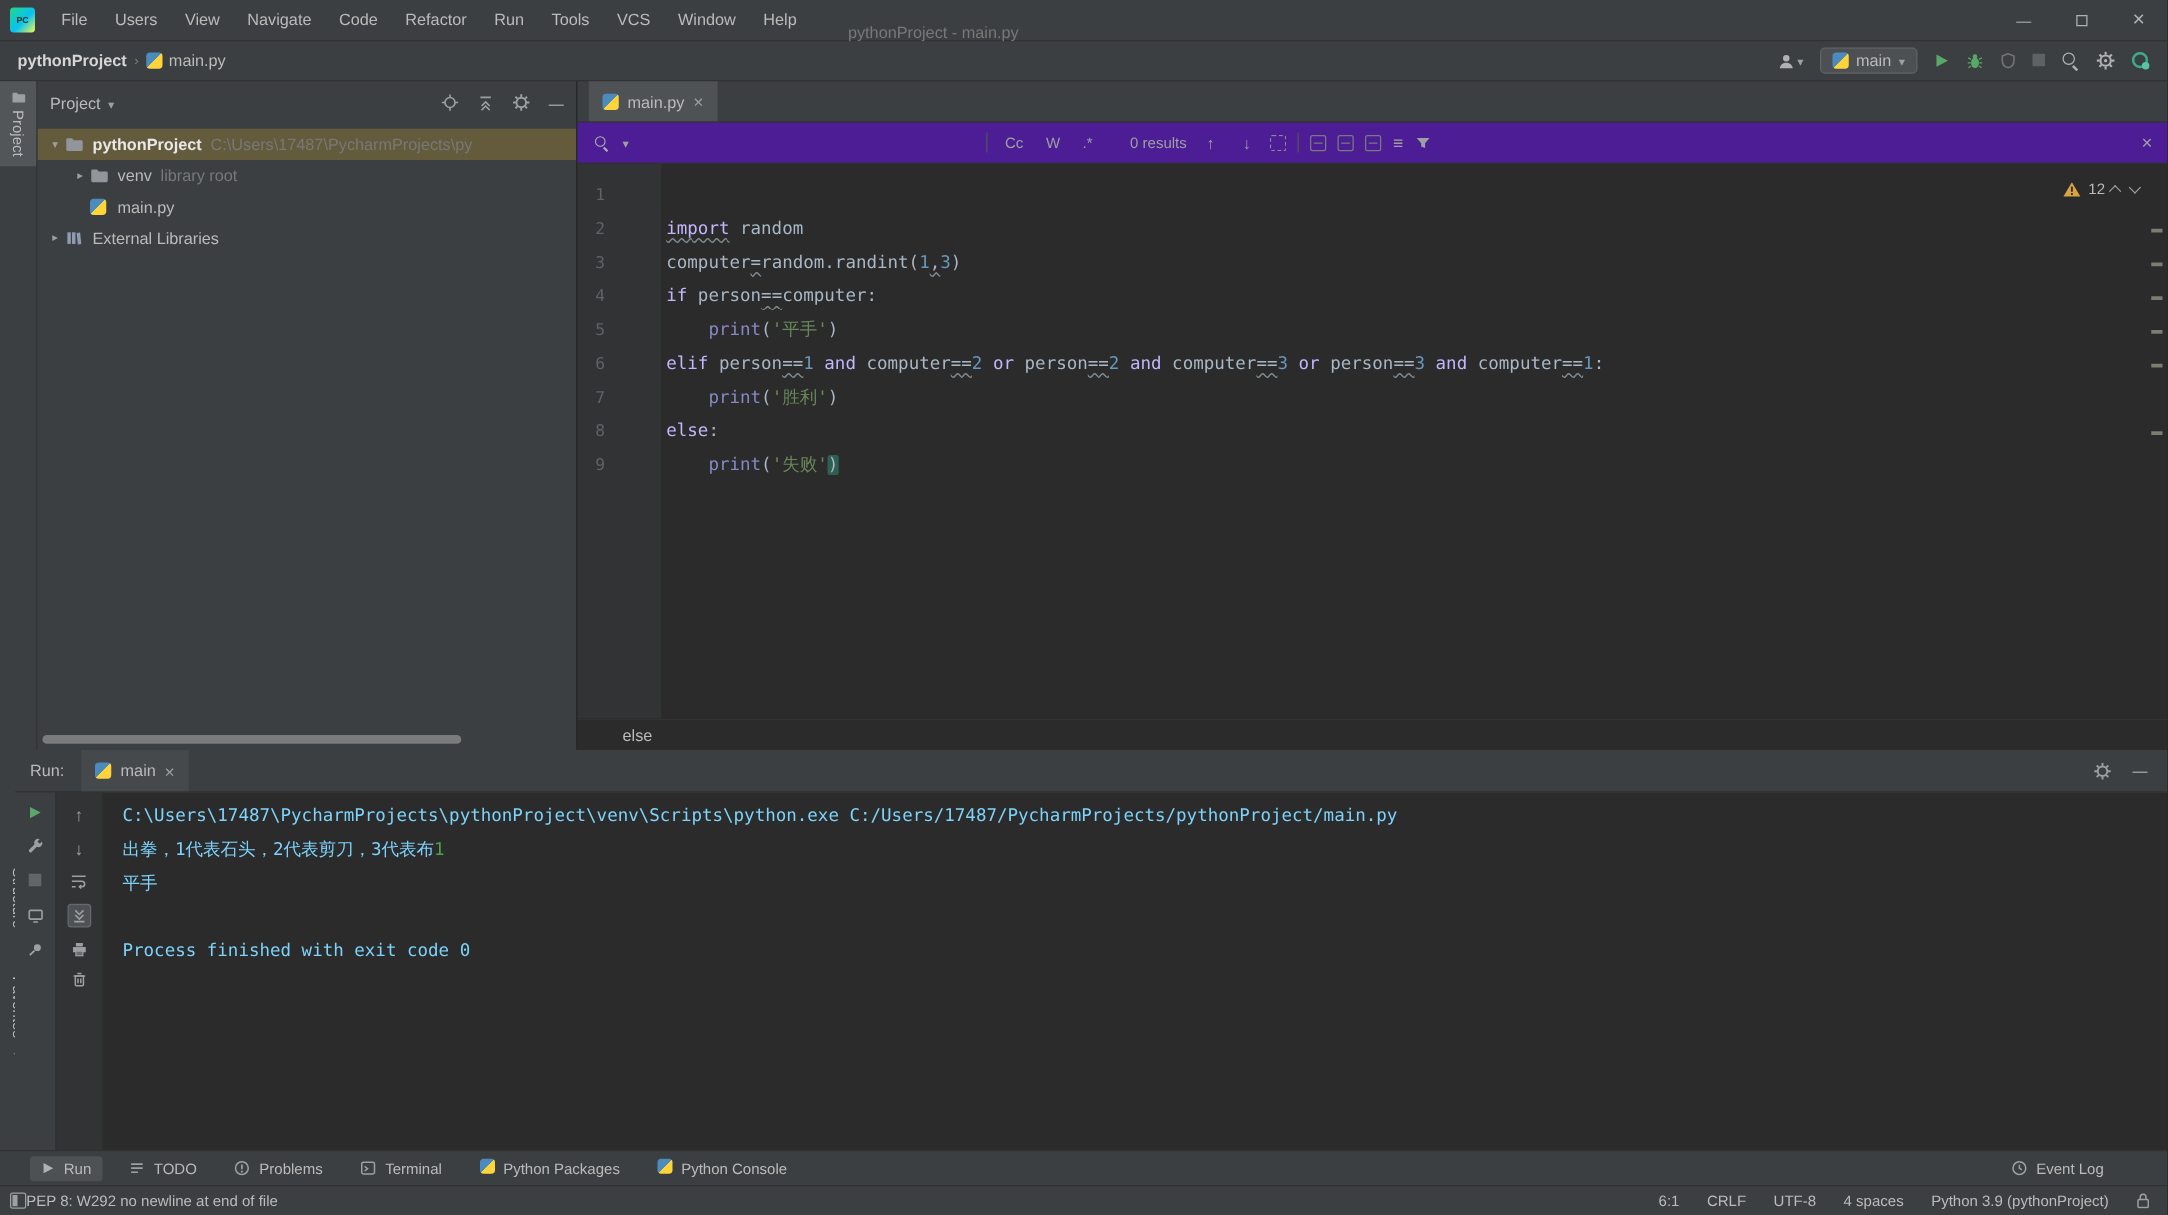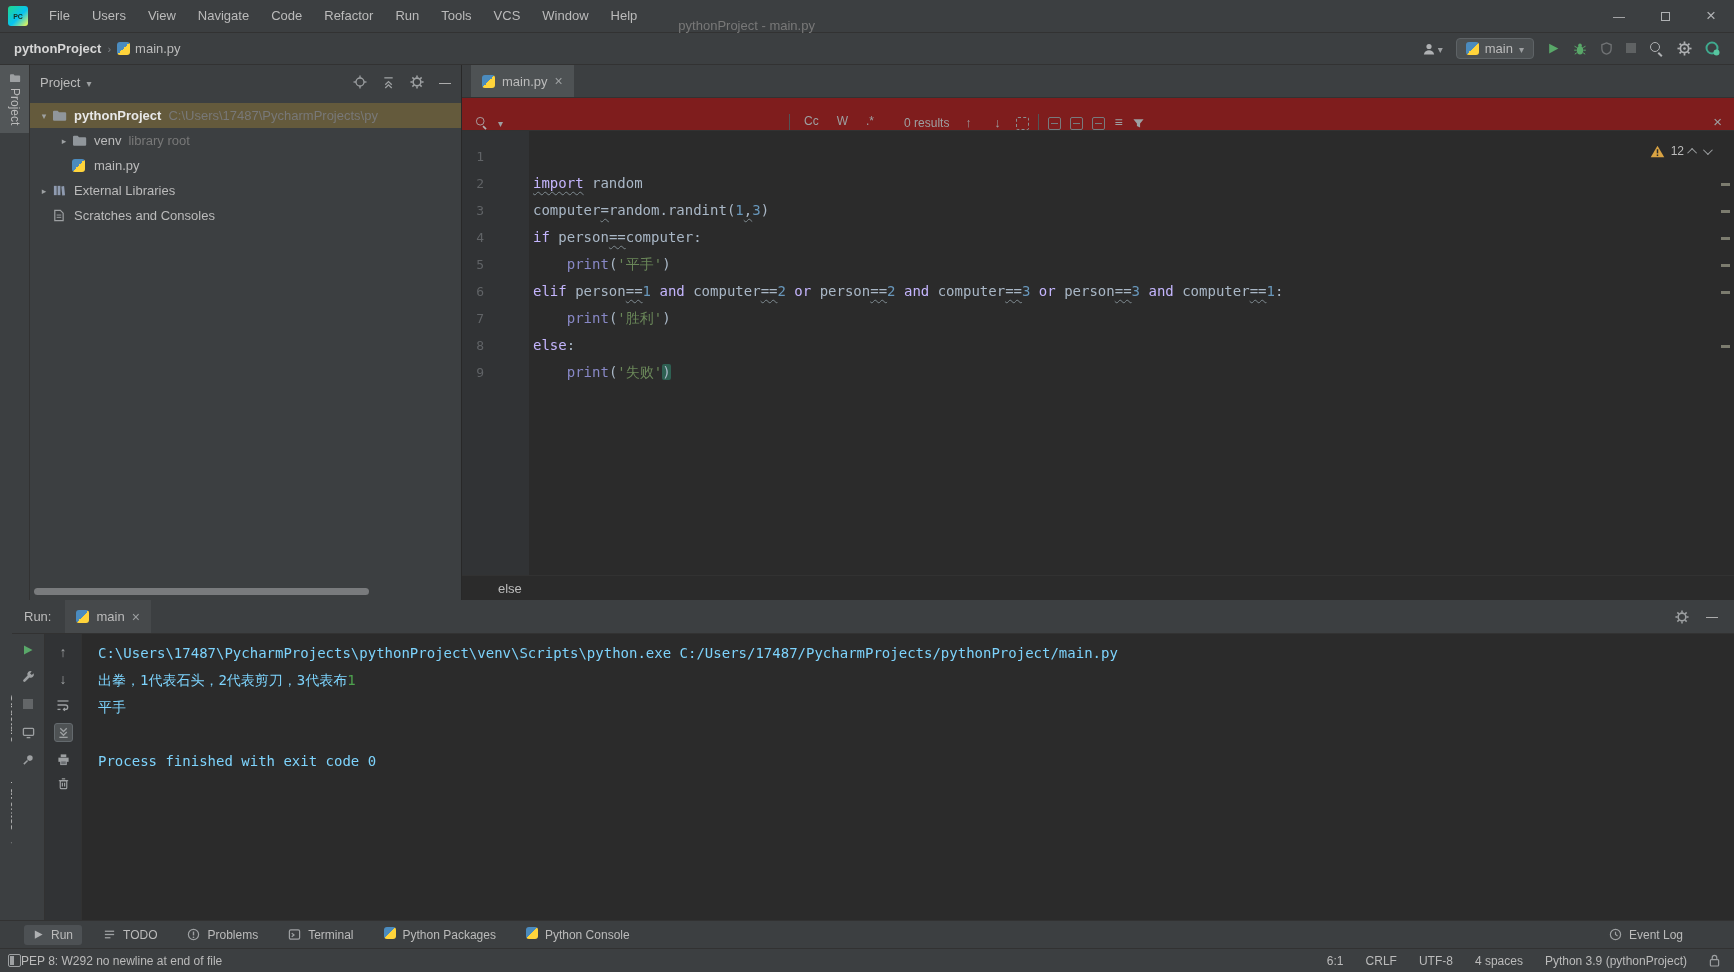--- a/index.html
+++ b/index.html
@@ -77,22 +77,22 @@
 
   
   .editor { position:absolute; left:461px; top:65px; right:0; height:535px; background:#2b2b2b;
     display:flex; flex-direction:column; border-left:1px solid #282828; }
   .tabbar { height:33px; flex:none; background:#3c3f41; border-bottom:1px solid #323232;
     display:flex; align-items:stretch; padding-left:9px; }
   .tab { display:flex; align-items:center; gap:7px; padding:0 11px; color:#bbbbbb; }
   .tab.active { background:#4e5254; }
   .tab-close::before { content:"×"; color:#9da0a2; font-size:14px; }
 
-  .searchrow { height:33px; flex:none; background:#7f1d1d; border-bottom:1px solid #323232;
-    display:flex; align-items:flex-end; gap:9px; padding:0 12px; color:#9da0a2; font-size:12px; }
+  .searchrow { height:33px; flex:none; background:#4c1d95; border-bottom:1px solid #323232;
+    display:flex; align-items:center; gap:9px; padding:0 12px; color:#9da0a2; font-size:12px; }
   .s-input { width:268px; height:24px; }
   .s-toggle { padding:2px 5px; border-radius:2px; color:#9da0a2; }
   .s-results { margin-left:16px; }
   .s-arrow { width:20px; text-align:center; font-size:13px; color:#9da0a2; }
   .g-up::before { content:"↑"; }
   .g-down::before { content:"↓"; }
   .dash-box { width:13px; height:13px; border:1px dashed #8a8d8f; border-radius:2px; }
   .v-sep { width:1px; height:16px; background:#515557; }
   .mini-ico { width:13px; height:13px; border:1px solid #777b7e; border-radius:2px; position:relative; }
   .mini-ico::after { content:""; position:absolute; left:2px; top:5px; right:2px; height:1px; background:#777b7e; }
@@ -360,30 +360,20 @@
         <span class="chevron">▸</span>
         <span class="ticon">
           <svg width="14" height="13" viewBox="0 0 14 14">
             <rect x="1.5" y="2" width="3" height="10" fill="#8f9bb0"></rect>
             <rect x="5.5" y="2" width="3" height="10" fill="#8f9bb0"></rect>
             <path d="M9.5 2.6l3-.5 1 9.9-3 .5z" fill="#8f9bb0"></path>
           </svg>
         </span>
         <span class="tlabel">External Libraries</span>
       </div>
-      <div class="tree-row" style="padding-left: 6px;">
-        <span class="chevron"></span>
-        <span class="ticon">
-          <svg width="13" height="13" viewBox="0 0 14 14">
-            <path d="M3 1.5h6l3 3v8H3z" fill="none" stroke="#9da0a2" stroke-width="1.3"></path>
-            <path d="M5 6.5h5M5 9h5" stroke="#9da0a2" stroke-width="1"></path>
-          </svg>
-        </span>
-        <span class="tlabel">Scratches and Consoles</span>
-      </div>
     </div>
   <div class="hscroll"></div>
 </section>
 
 <section class="editor">
   <div class="tabbar">
     <div class="tab active">
       <span class="py-icon"></span>
       <span>main.py</span>
       <span class="tab-close"></span>

